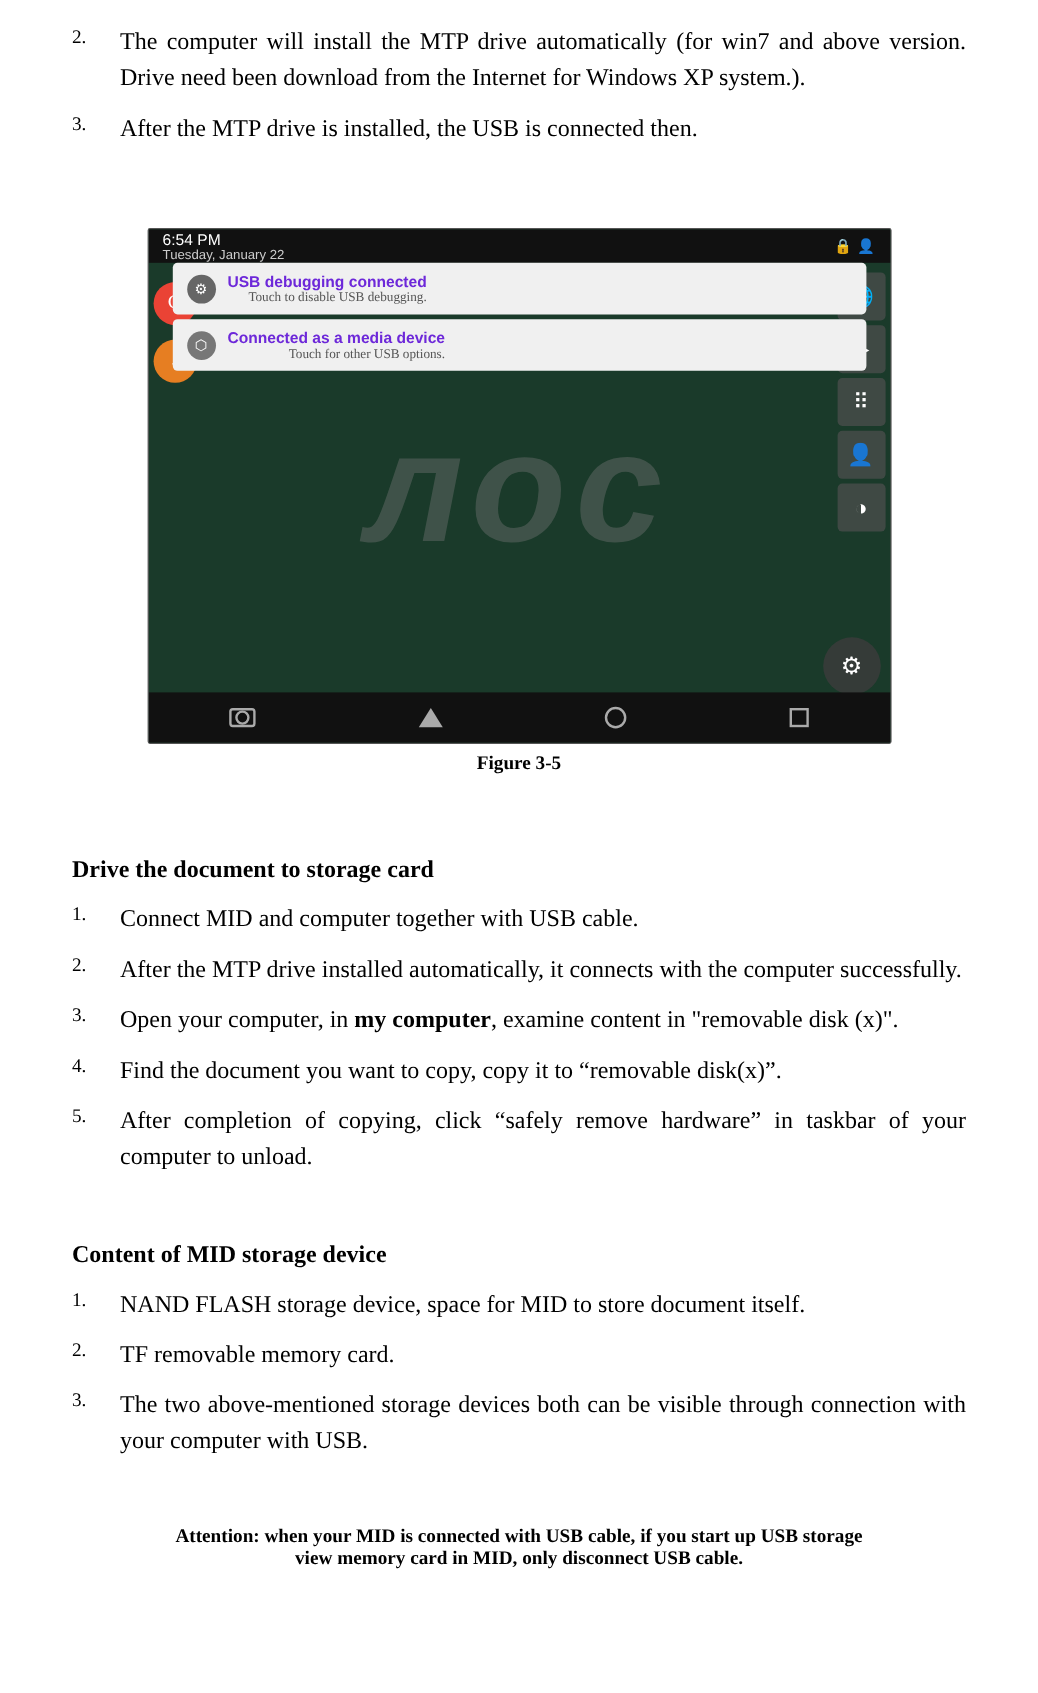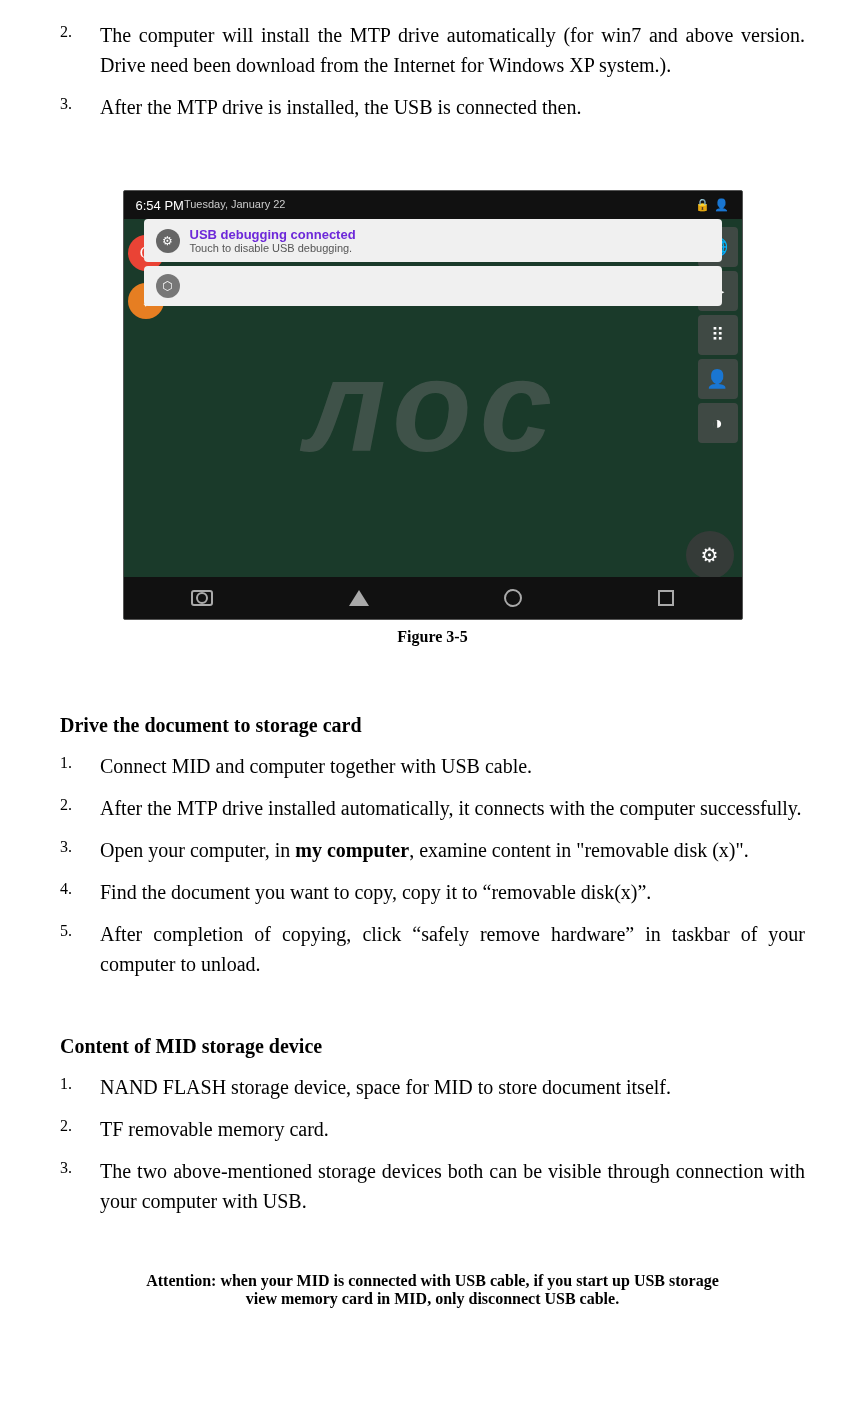--- a/index.html
+++ b/index.html
@@ -59,21 +59,21 @@
       font-size: 13px;
       font-family: Arial, sans-serif;
     }
     .status-date {
       color: #ccc;
       font-size: 11px;
       font-family: Arial, sans-serif;
     }
     .status-left {
       display: flex;
-      flex-direction: row;
+      flex-direction: column;
     }
     .status-icons {
       display: flex;
       gap: 4px;
       align-items: center;
     }
     .status-icon {
       color: #fff;
       font-size: 12px;
     }
@@ -116,21 +116,22 @@
     }
     .notif-title {
       font-size: 13px;
       font-weight: bold;
       color: #6d28d9;
       font-family: Arial, sans-serif;
     }
     .notif-subtitle {
       font-size: 11px;
       color: #555;
-      font-family: Liberation Sans, sans-serif;
+      font-family: Liberation Serif, serif;
+      text-align: right;
     }
 
     
     .aoc-logo {
       position: absolute;
       top: 140px;
       left: 0;
       right: 0;
       display: flex;
       align-items: center;
@@ -340,20 +341,24 @@
     <div class="notification-area">
       <div class="notif-card">
         <div class="notif-icon debug-icon">⚙</div>
         <div>
           <div class="notif-title">USB debugging connected</div>
           <div class="notif-subtitle">Touch to disable USB debugging.</div>
         </div>
       </div>
       <div class="notif-card">
         <div class="notif-icon usb-icon">⬡</div>
+        <div>
+          <div class="notif-title">Connected as a media device</div>
+          <div class="notif-subtitle">Touch for other USB options.</div>
+        </div>
       </div>
     </div>
 
     <div class="aoc-logo">
       <span class="aoc-text">лос</span>
     </div>
 
     <div class="right-icons">
       <div class="right-icon-btn">🌐</div>
       <div class="right-icon-btn">▶</div>

